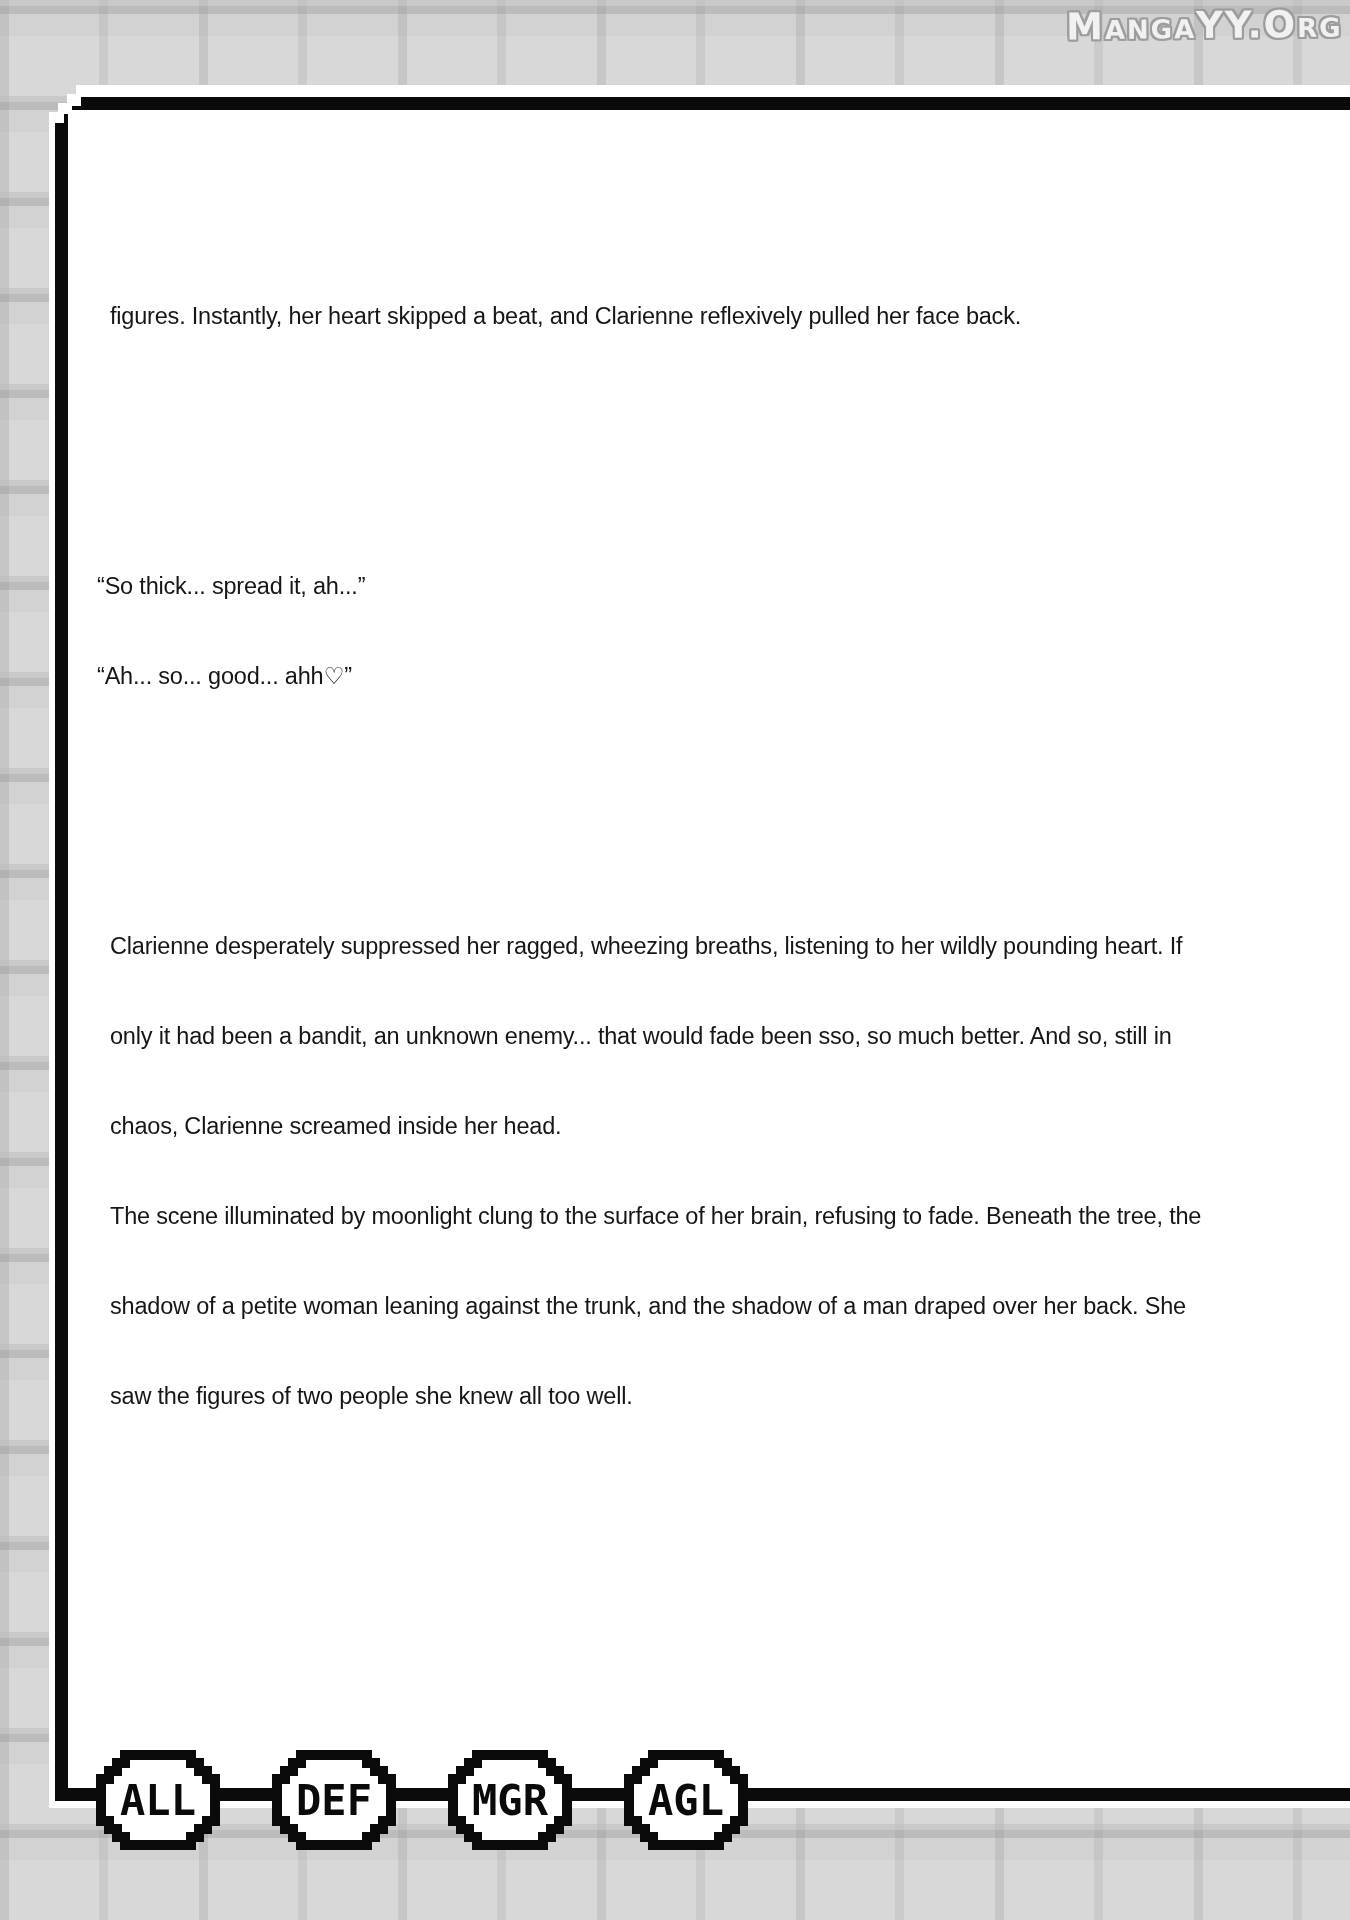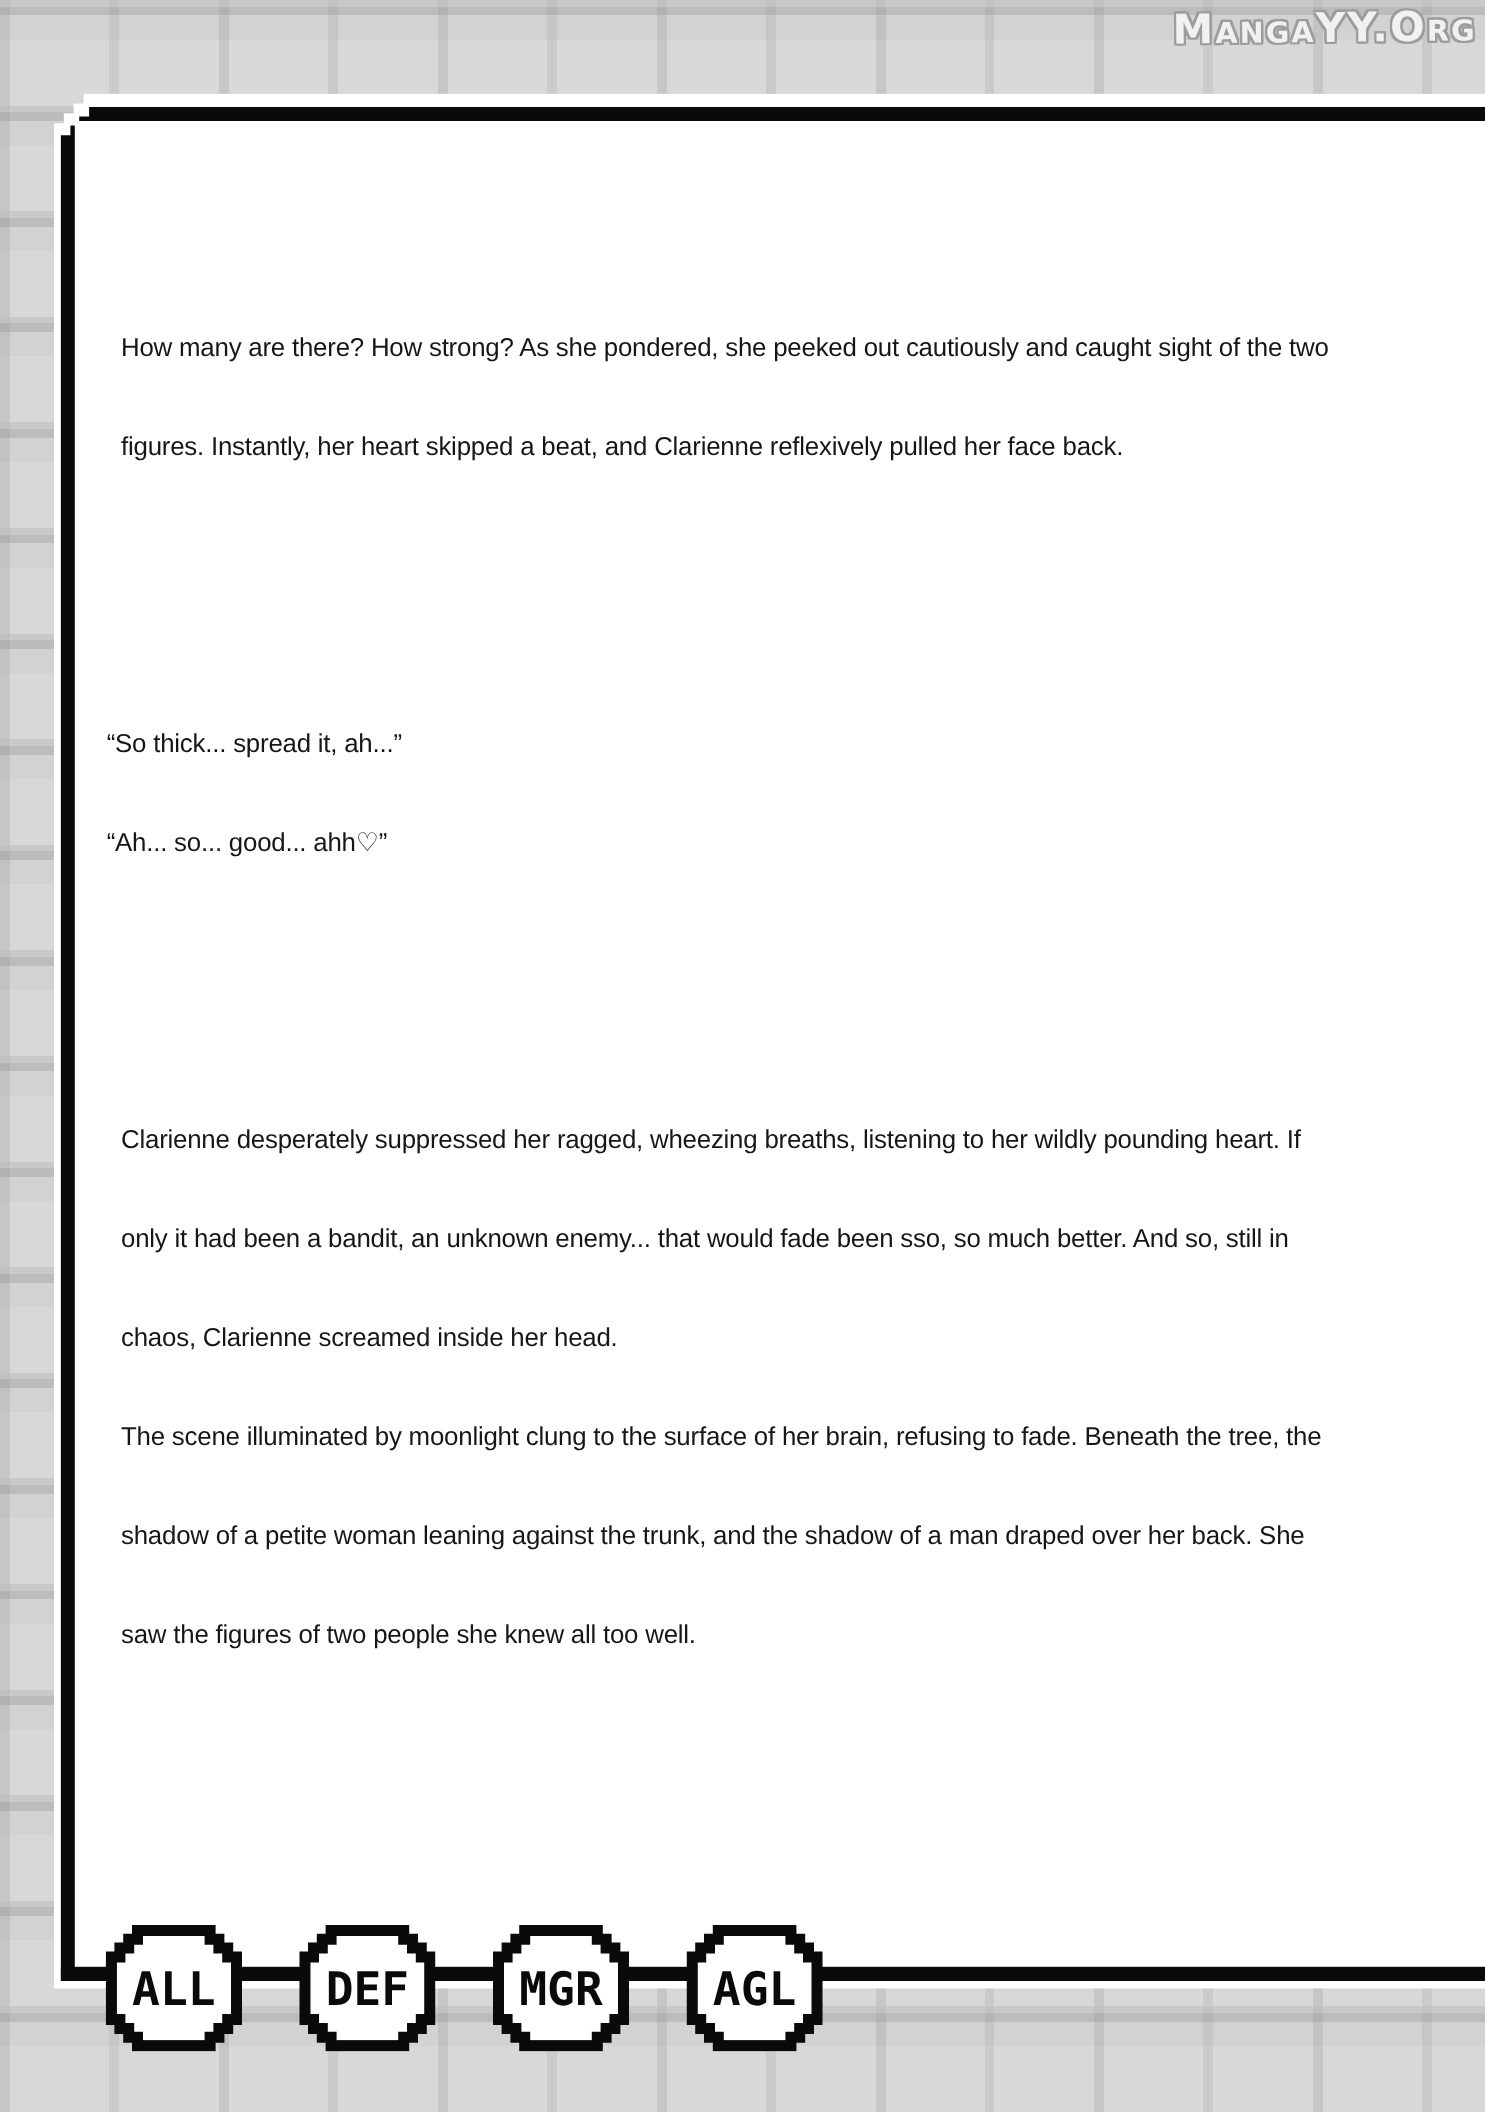--- a/index.html
+++ b/index.html
@@ -48,40 +48,39 @@
   }
   .content{
     position:absolute;left:61px;top:66px;width:1196px;
     font-size:23.5px;line-height:30px;letter-spacing:-0.2px;color:#161616;
     white-space:pre;
   }
   .block{margin-bottom:30px;}
   .ln{height:30px;}
   .ln.hang{margin-left:-13px;}
   .stats{position:absolute;left:96px;top:1750px;display:flex;gap:52px;z-index:6;}
-  .pxbtn{position:relative;width:124px;height:115px;cursor:pointer;}
+  .pxbtn{position:relative;width:124px;height:100px;cursor:pointer;}
   .px-bg{position:absolute;inset:0;background:#0a0a0a;clip-path:var(--oct);}
   .px-fg{position:absolute;inset:10px;background:#ffffff;clip-path:var(--oct);}
   .px-label{
     position:absolute;inset:0;display:flex;align-items:center;justify-content:center;
     font-family:"DejaVu Sans Mono", monospace;font-weight:bold;font-size:42px;
     color:#0a0a0a;letter-spacing:0px;padding-top:1px;
   }
 </style>
 </head>
 <body>
 
 <div class="watermark">MangaYY.Org</div>
 
 <div class="sheet">
   <div class="frame"></div>
   <div class="content">
 
     <div class="block">
-      <div class="ln">How many are there? How strong? As she pondered, she peeked out cautiously and caught sight of the two</div>
       <div class="ln">figures. Instantly, her heart skipped a beat, and Clarienne reflexively pulled her face back.</div>
     </div>
 
     <div class="block">
       <div class="ln hang">“So thick... spread it, ah...”</div>
       <div class="ln hang">“Ah... so... good... ahh♡”</div>
     </div>
 
     <div class="block">
       <div class="ln">Clarienne desperately suppressed her ragged, wheezing breaths, listening to her wildly pounding heart. If</div>

